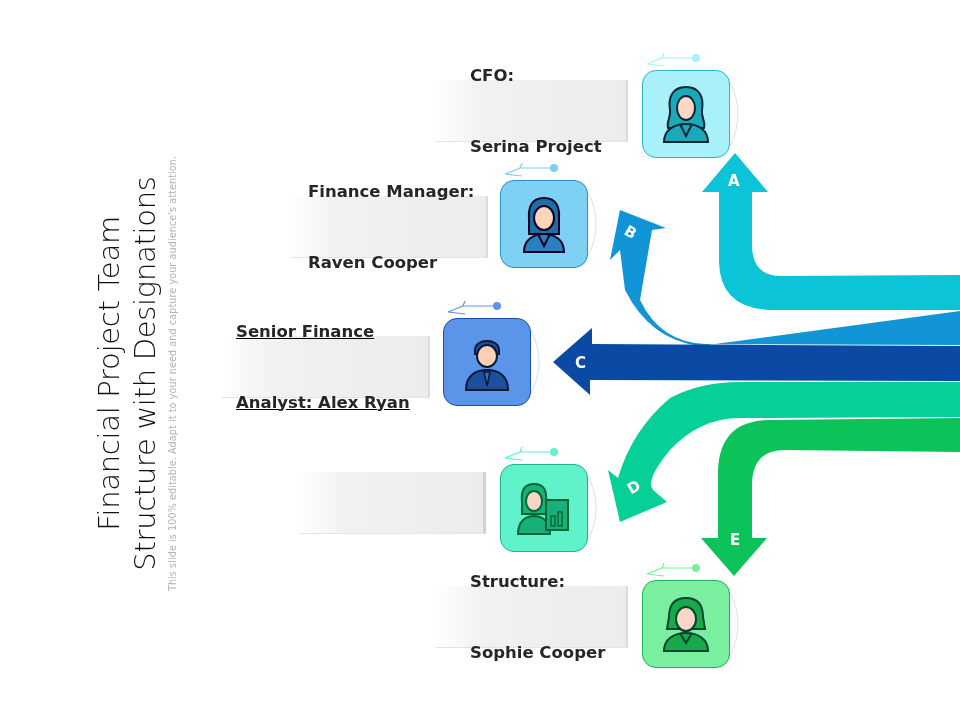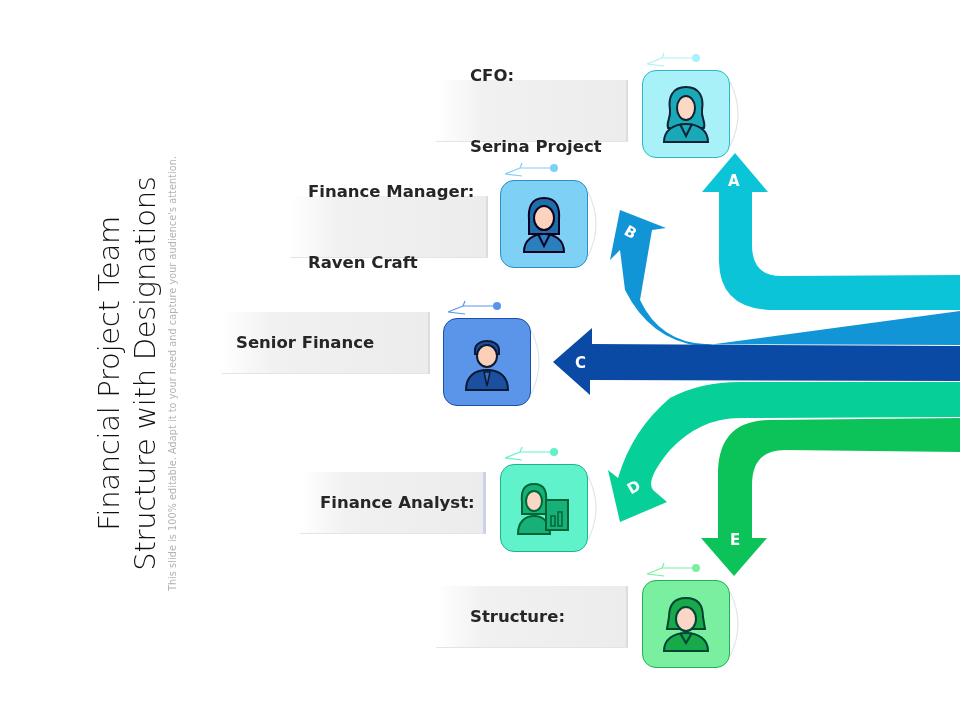--- a/index.html
+++ b/index.html
@@ -57,30 +57,31 @@
       <path d="M730,592 Q746,624 730,656" stroke="#e0e6ea"></path>
     </g>
 </svg>
 
 <div class="label-box" style="left:436px; top:80px; width:192px; padding-left:34px;">
   <span>CFO:</span>
   <span>Serina Project</span>
 </div>
 <div class="label-box" style="left:290px; top:196px; width:198px; padding-left:18px;">
   <span>Finance Manager:</span>
-  <span>Raven Craft</span>
+  <span>Raven Cooper</span>
 </div>
-<div class="label-box" style="left:222px; top:312px; width:208px; padding-left:14px;">
+<div class="label-box" style="left:222px; top:336px; width:208px; padding-left:14px;text-decoration:underline;">
   <span>Senior Finance</span>
+  <span>Analyst: Alex Ryan</span>
 </div>
 <div class="label-box" style="left:300px; top:472px; width:186px; padding-left:20px; border-right:3px solid #c9d2e8;">
-  <span>Finance Analyst:</span>
 </div>
 <div class="label-box" style="left:436px; top:586px; width:192px; padding-left:34px;">
   <span>Structure:</span>
+  <span>Sophie Cooper</span>
 </div>
 
 <div class="avatar" id="av0" style="left: 642px; top: 70px; background: rgb(169, 241, 249); border: 1px solid rgb(43, 183, 201);">
   <svg width="52" height="60" viewBox="0 0 52 60">
     <path d="M26,3 C12,3 8,14 10,26 C11,34 6,38 8,44 L44,44 C46,38 41,34 42,26 C44,14 40,3 26,3 Z" fill="#1aa9b8" stroke="#123" stroke-width="2"></path>
     <ellipse cx="26" cy="24" rx="9" ry="12" fill="#fcd9c4" stroke="#123" stroke-width="2"></ellipse>
     <path d="M4,58 C4,46 14,40 26,40 C38,40 48,46 48,58 Z" fill="#1aa9b8" stroke="#123" stroke-width="2"></path>
     <path d="M20,40 L26,52 L32,40" fill="none" stroke="#123" stroke-width="2"></path>
   </svg>
 </div>

